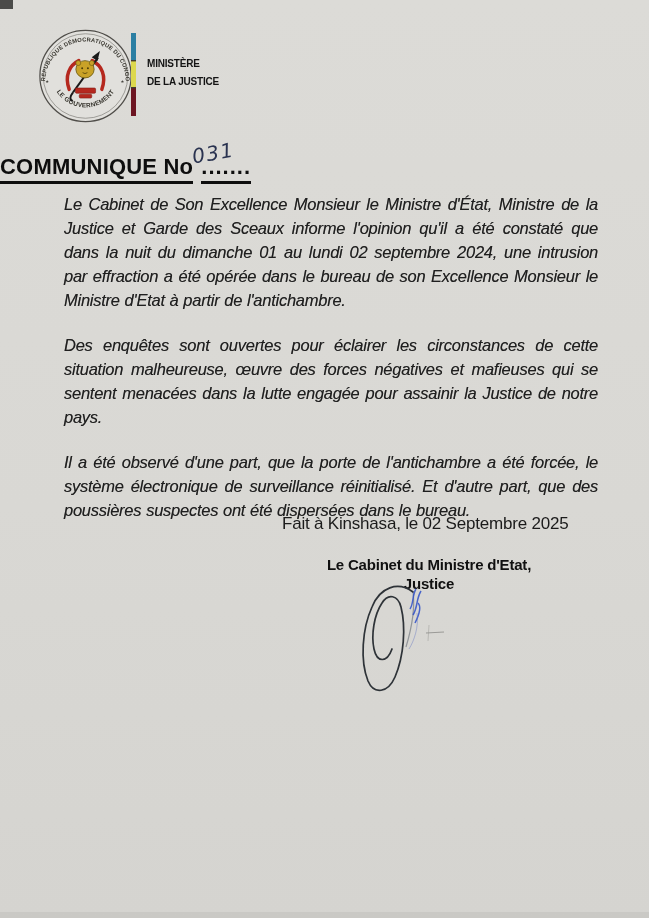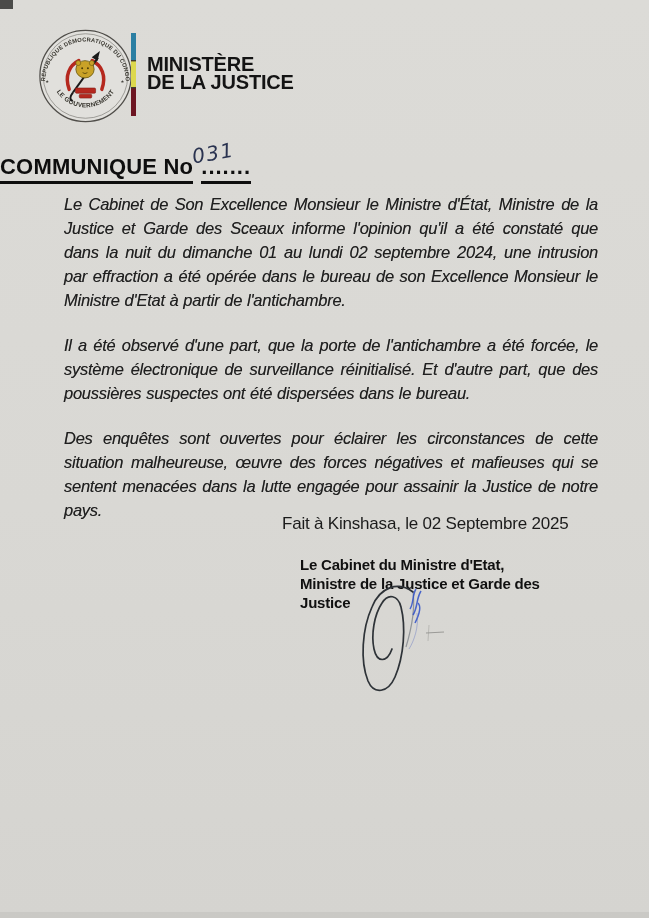--- a/index.html
+++ b/index.html
@@ -9,21 +9,21 @@
     font-family:"Liberation Sans",sans-serif;
   }
   .corner-mark { position:absolute; left:0; top:0; width:13px; height:9px; background:#4b4b49; }
   .bottom-edge { position:absolute; left:0; bottom:0; width:100%; height:6px; background:rgba(0,0,0,0.05); }
 
   .seal { position:absolute; left:37px; top:28px; width:97px; height:96px; }
   .flag-stripe { position:absolute; left:131px; top:33px; width:5px; height:83px; }
 
   .ministry {
     position:absolute; left:147px; top:55px;
-    font-weight:700; font-size:20px; line-height:18px;
+    font-weight:700; font-size:10px; line-height:18px;
     letter-spacing:-0.2px; color:#141414;
   }
 
   .title-wrap { position:absolute; top:154px; left:0; right:0; text-align:left; }
   .title-inner { position:relative; display:inline-block; white-space:nowrap; }
   .t-main,.t-dots {
     font-weight:800; font-size:22px; color:#0e0e0e;
     border-bottom:3.5px solid #0e0e0e; padding-bottom:2px;
     font-family:"Liberation Sans",sans-serif;
   }
@@ -45,21 +45,21 @@
     text-shadow:0 0 0.4px rgba(30,30,30,0.55);
   }
 
   .dateline {
     position:absolute; left:282px; top:514px;
     font-size:17px; color:#1b1b1b; letter-spacing:-0.2px;
   }
 
   .sig-block {
     position:absolute; left:300px; top:555px; width:258px;
-    text-align:left; font-weight:700; font-size:15px; line-height:19px;
+    text-align:center; font-weight:700; font-size:15px; line-height:19px;
     letter-spacing:-0.2px; color:#101010;
   }
 
   .sig-svg { position:absolute; left:338px; top:581px; width:135px; height:140px; }
 </style>
 </head>
 <body>
 
 <div class="page">
 
@@ -111,29 +111,28 @@
 
   <div class="title-wrap">
     <span class="title-inner">
       <span class="t-main">COMMUNIQUE No</span><span class="t-dots">.......</span>
       <span class="hand-num">031</span>
     </span>
   </div>
 
   <main class="body-text">
     <p>Le Cabinet de Son Excellence Monsieur le Ministre d'État, Ministre de la Justice et Garde des Sceaux informe l'opinion qu'il a été constaté que dans la nuit du dimanche 01 au lundi 02 septembre 2024, une intrusion par effraction a été opérée dans le bureau de son Excellence Monsieur le Ministre d'Etat à partir de l'antichambre.</p>
+    <p>Des enquêtes sont ouvertes pour éclairer les circonstances de cette situation malheureuse, œuvre des forces négatives et mafieuses qui se sentent menacées dans la lutte engagée pour assainir la Justice de notre pays.</p>
     <p>Il a été observé d'une part, que la porte de l'antichambre a été forcée, le système électronique de surveillance réinitialisé. Et d'autre part, que des poussières suspectes ont été dispersées dans le bureau.</p>
-    <p>Des enquêtes sont ouvertes pour éclairer les circonstances de cette situation malheureuse, œuvre des forces négatives et mafieuses qui se sentent menacées dans la lutte engagée pour assainir la Justice de notre pays.</p>
   </main>
 
   <div class="dateline">Fait à Kinshasa, le 02 Septembre 2025</div>
 
   <div class="sig-block">
     <div>Le Cabinet du Ministre d'Etat,</div>
-    <div>Ministre de la Justice et Garde des</div>
     <div>Justice</div>
   </div>
 
   <svg class="sig-svg" viewBox="0 0 135 140">
     <path d="M 75 11 C 60 0 42 6 34 26 C 24 48 22 80 30 100 C 36 114 50 112 57 96 C 66 75 68 46 63 26 C 60 14 50 12 44 22 C 36 34 33 54 36 68 C 39 82 49 82 54 68" fill="none" stroke-width="1.7" stroke-linecap="round" stroke="#2e3338"></path>
     <path d="M 75 11 C 77 26 74 46 68 66" fill="none" stroke="#59606b" stroke-width="1.2" opacity="0.55"></path>
     <g fill="none" stroke-width="1.5" opacity="0.85" stroke="#3050c8">
       <path d="M 78 8 C 74 14 76 22 72 28"></path>
       <path d="M 83 10 C 78 18 80 26 75 34"></path>
       <path d="M 80 22 C 84 26 80 36 77 42"></path>

